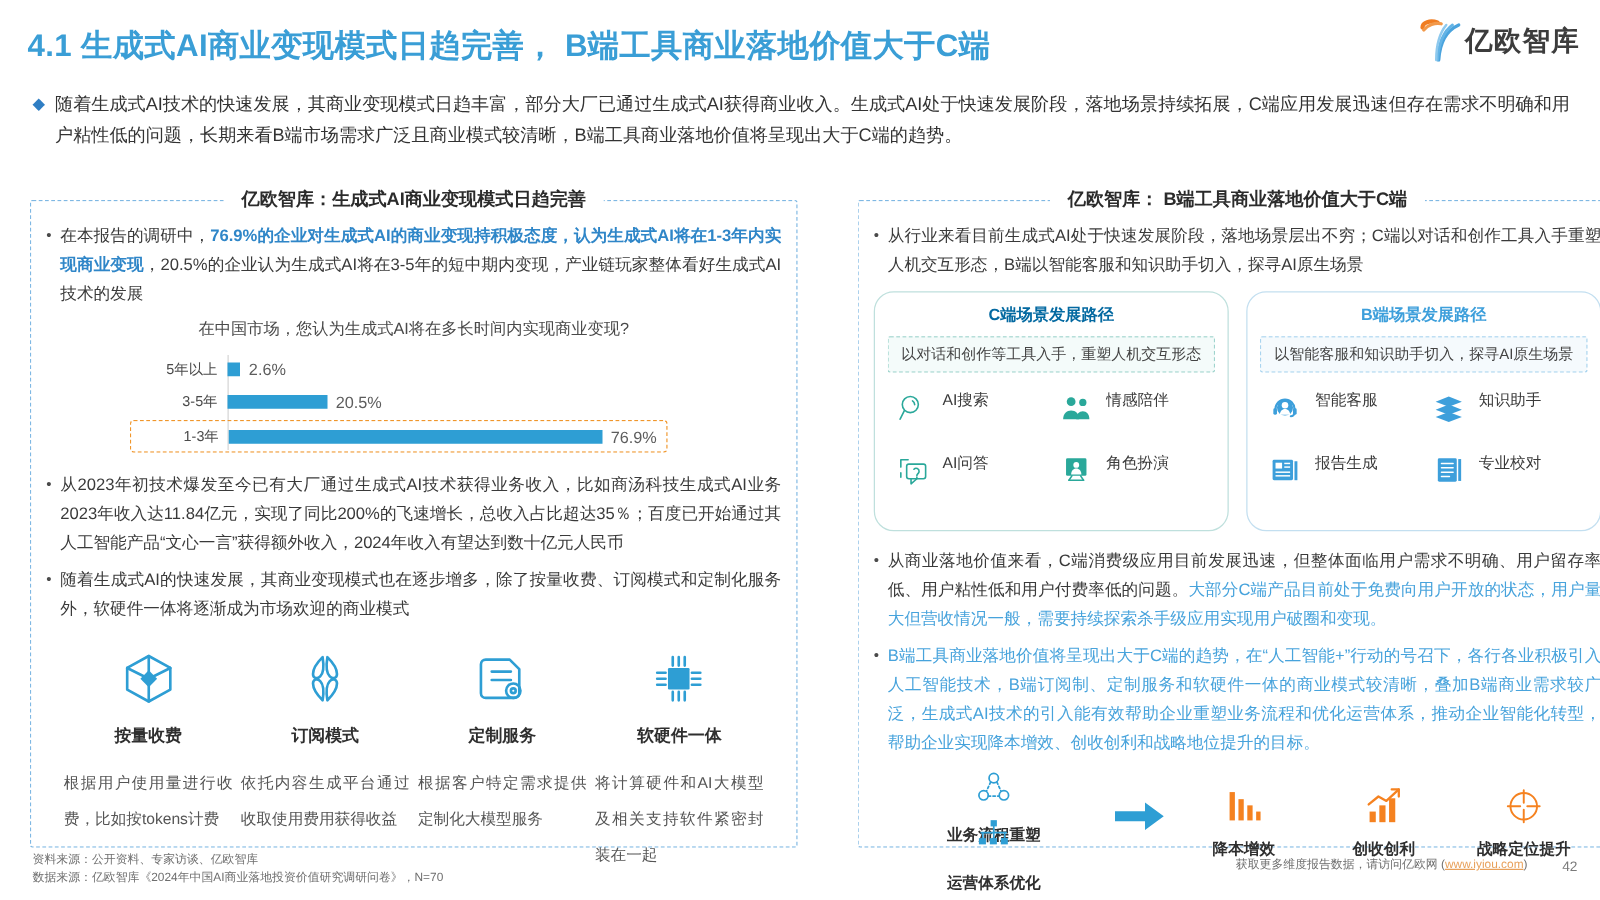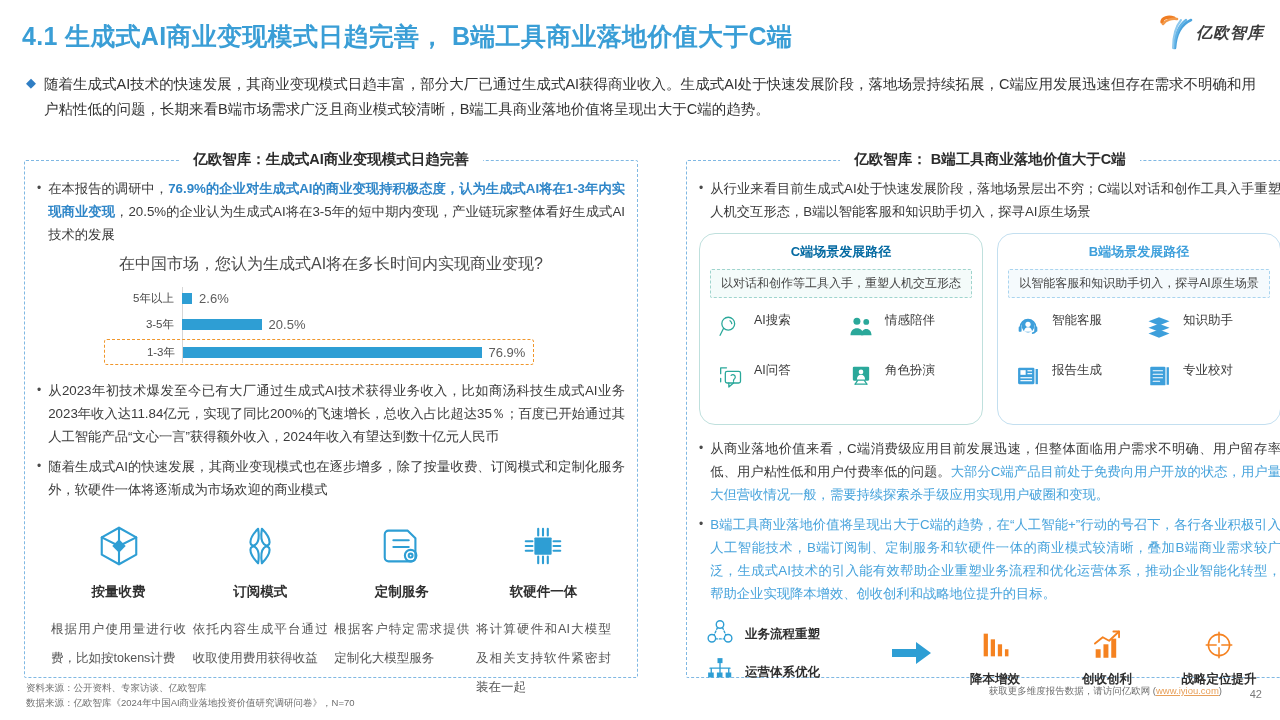--- a/index.html
+++ b/index.html
@@ -14,21 +14,21 @@
   .page{position:relative;width:1280px;height:720px;}
 
   
   .title{
     position:absolute;left:22px;top:20px;
     font-size:25px;font-weight:bold;color:#3a9ed6;
     letter-spacing:.3px;white-space:nowrap;
   }
   .logo{position:absolute;right:16px;top:14px;display:flex;align-items:center;gap:2px;}
   .logo-mark{width:34px;height:38px;position:relative;}
-  .logo-text{font-size:16px;font-weight:bold;color:#3c3c3c;letter-spacing:1px;font-style:italic;}
+  .logo-text{font-size:22px;font-weight:bold;color:#3c3c3c;letter-spacing:1px;}
 
   
   .intro{
     position:absolute;left:26px;top:72px;width:1230px;
     display:flex;gap:8px;
   }
   .intro-diamond{color:#2f7ec4;font-size:13px;line-height:22px;flex:0 0 auto;}
   .intro-text{
     font-size:14.5px;line-height:25px;color:#333;text-align:justify;
   }
@@ -48,21 +48,21 @@
 
   
   .bul{display:flex;gap:7px;margin-bottom:7px;}
   .dot{color:#4a4a4a;font-size:12px;line-height:22px;flex:0 0 auto;}
   .bul p{margin:0;font-size:13.3px;line-height:23px;color:#3a3a3a;text-align:justify;}
   .hl-blue{color:#2f86c8;font-weight:bold;}
   .t-blue{color:#47a3dc;}
 
   
   .chart-wrap{margin-top:8px;}
-  .chart-title{text-align:center;font-size:16px;color:#4a4a4a;margin-bottom:12px;}
+  .chart-title{text-align:center;font-size:13px;color:#4a4a4a;margin-bottom:12px;}
   .chart{position:relative;margin:0 auto;width:430px;}
   .axis{position:absolute;left:66px;top:0;bottom:2px;width:1px;background:#d6d6d6;}
   .row{display:flex;align-items:center;height:22px;margin-bottom:4px;position:relative;}
   .row.hl{border:1.5px dashed #f0962b;border-radius:3px;height:26px;margin-left:-12px;padding-left:12px;width:430px;box-sizing:border-box;}
   .cat{width:66px;text-align:right;padding-right:8px;font-size:11.5px;color:#4a4a4a;box-sizing:border-box;}
   .bar{height:11px;background:#2e9ed4;}
   .val{font-size:13px;color:#5d5d5d;margin-left:7px;white-space:nowrap;}
 
   
   .models{display:flex;justify-content:space-between;padding:0 14px;margin-top:14px;}
@@ -88,21 +88,21 @@
   }
   .scen.c .scen-sub{border-color:#9fd4cd;background:#f4fbfa;}
   .scen.b .scen-sub{border-color:#a9d4ef;background:#f5fafd;}
   .scen-grid{display:flex;flex-wrap:wrap;margin-top:14px;}
   .scen-item{width:50%;display:flex;gap:10px;height:50px;padding-left:6px;box-sizing:border-box;}
   .scen-item .lbl{font-size:12.5px;color:#3a3a3a;}
 
   
   .value-row{display:flex;align-items:center;margin-top:10px;padding:0 6px;}
   .vleft{width:180px;}
-  .vleft .vitem{display:flex;align-items:center;gap:10px;height:38px;}
+  .vleft .vitem{display:flex;align-items:center;gap:10px;height:38px;flex-direction:column;}
   .vleft .vlbl{font-size:12.5px;font-weight:bold;color:#2f2f2f;}
   .varrow{width:54px;display:flex;justify-content:center;}
   .vright{flex:1;display:flex;justify-content:space-around;}
   .vcard{text-align:center;width:110px;}
   .vcard .vico{height:44px;display:flex;align-items:flex-end;justify-content:center;}
   .vcard .vname{font-size:12.5px;font-weight:bold;color:#2f2f2f;margin-top:9px;}
 
   
   .footer{position:absolute;left:26px;bottom:10px;font-size:9.5px;line-height:15px;color:#6e6e6e;}
   .footer-right{position:absolute;right:58px;bottom:22px;font-size:9.5px;color:#6e6e6e;}

